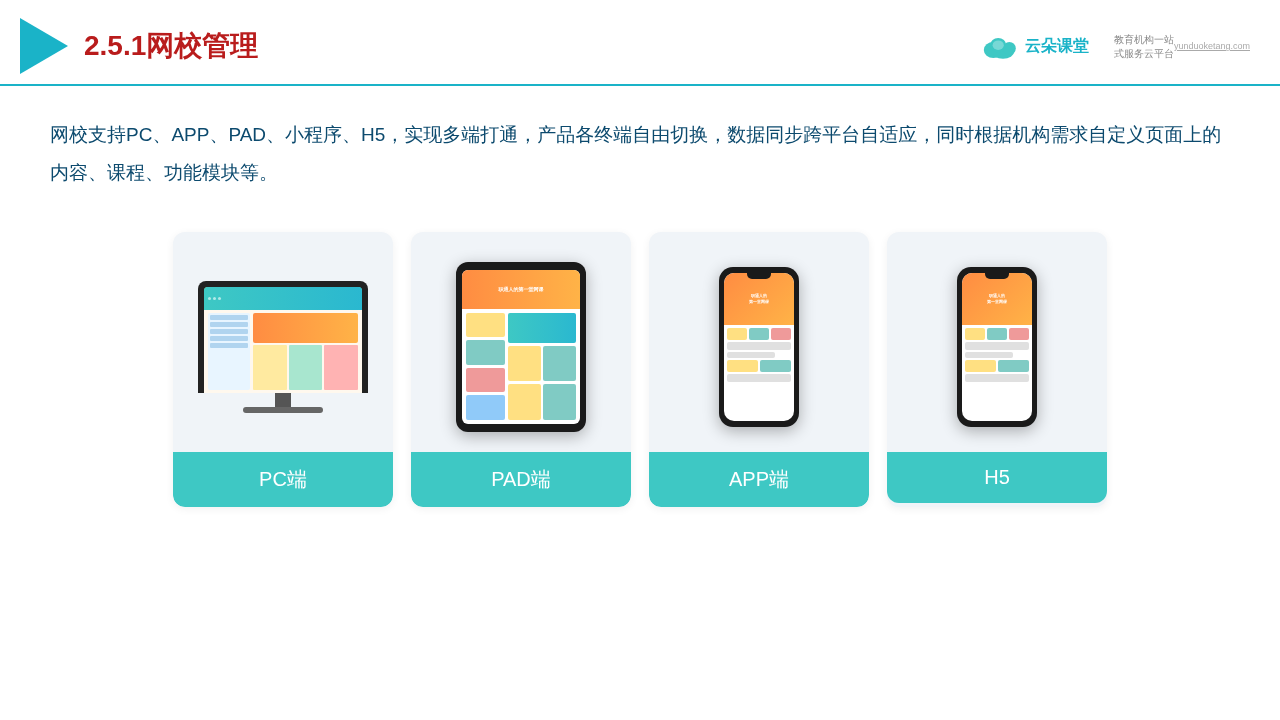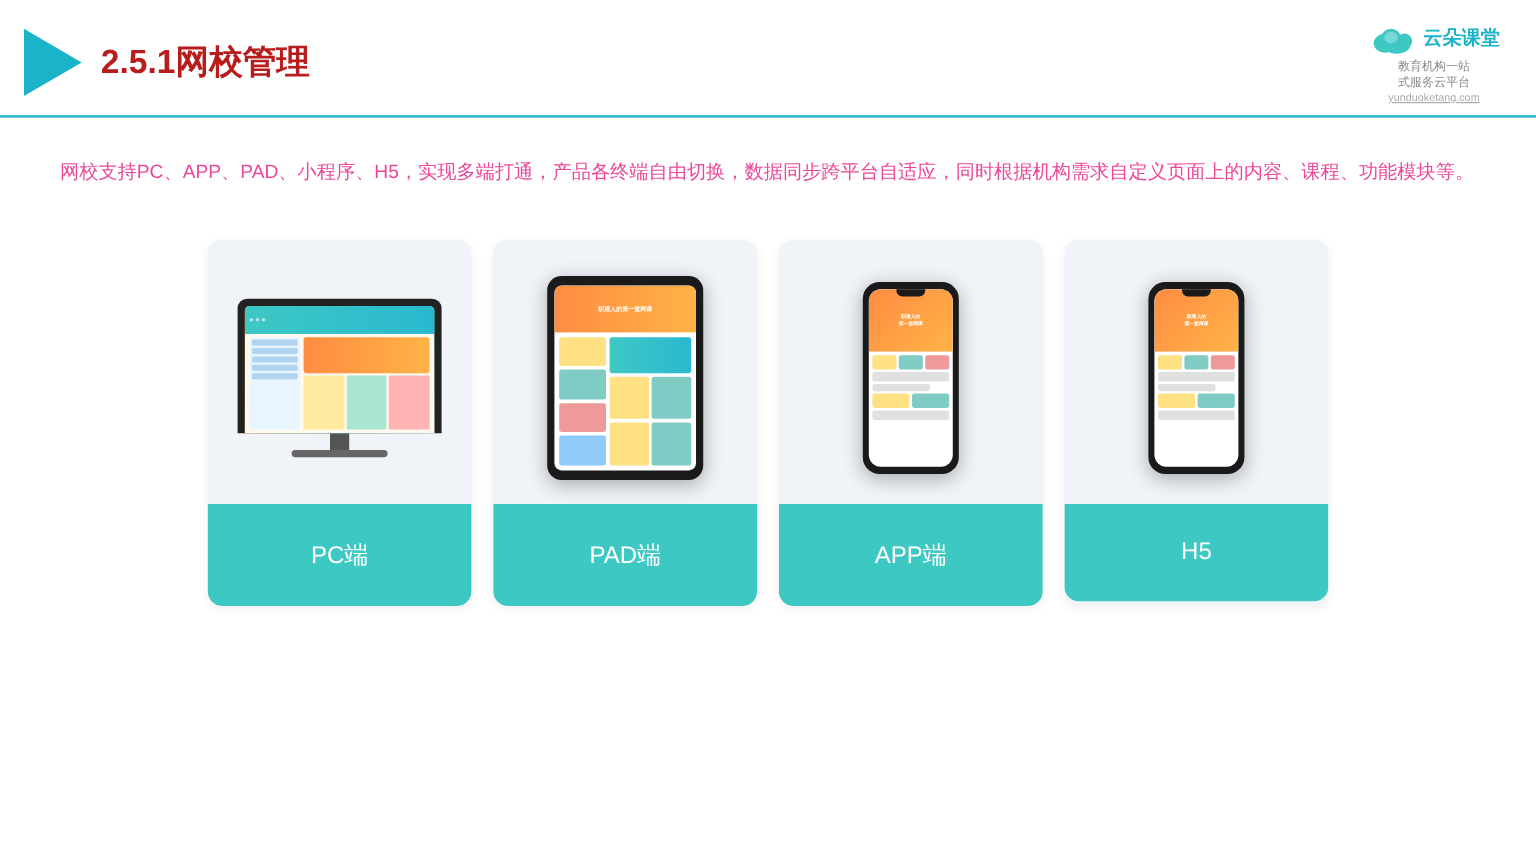--- a/index.html
+++ b/index.html
@@ -32,21 +32,21 @@
       border-bottom: 28px solid transparent;
       border-left: 48px solid #1ab3c8;
     }
     .page-title {
       font-size: 28px;
       font-weight: bold;
       color: #b91c1c;
     }
     .header-right {
       display: flex;
-      flex-direction: column;
+      flex-direction: row;
       align-items: center;
     }
     .brand-logo {
       display: flex;
       align-items: center;
       gap: 6px;
     }
     .cloud-icon {
       width: 40px;
       height: 28px;
@@ -54,27 +54,28 @@
     .brand-text {
       font-size: 16px;
       color: #1ab3c8;
       font-weight: bold;
     }
     .brand-sub {
       font-size: 10px;
       color: #888;
       text-align: center;
       margin-top: 2px;
+      margin-left: 25px;
     }
 
     
     .description {
       padding: 30px 50px 10px 50px;
-      font-size: 16px;
-      color: #ec4899;
+      font-size: 19px;
+      color: #0c4a6e;
       line-height: 2;
     }
 
     
     .cards-section {
       display: flex;
       justify-content: center;
       gap: 18px;
       padding: 30px 40px 0 40px;
     }
@@ -98,21 +99,21 @@
       justify-content: center;
       padding: 20px 15px 10px;
     }
 
     .card-label {
       width: 100%;
       background: #3ec8c4;
       color: #fff;
       text-align: center;
       font-size: 20px;
-      padding: 29px 0;
+      padding: 14px 0;
       font-weight: 500;
       border-radius: 0 0 12px 12px;
     }
 
     
     
     .monitor {
       position: relative;
       width: 170px;
     }

